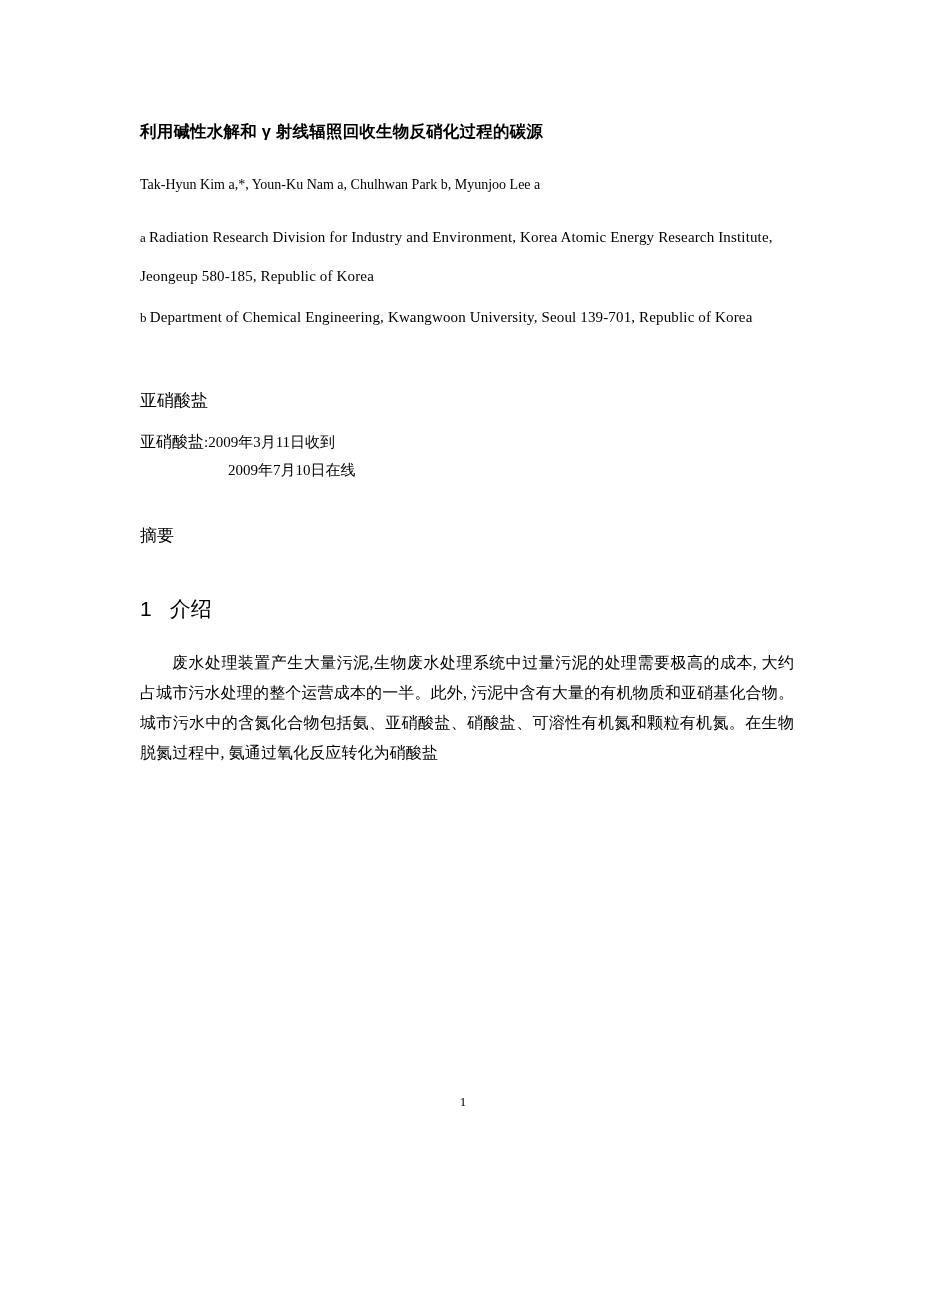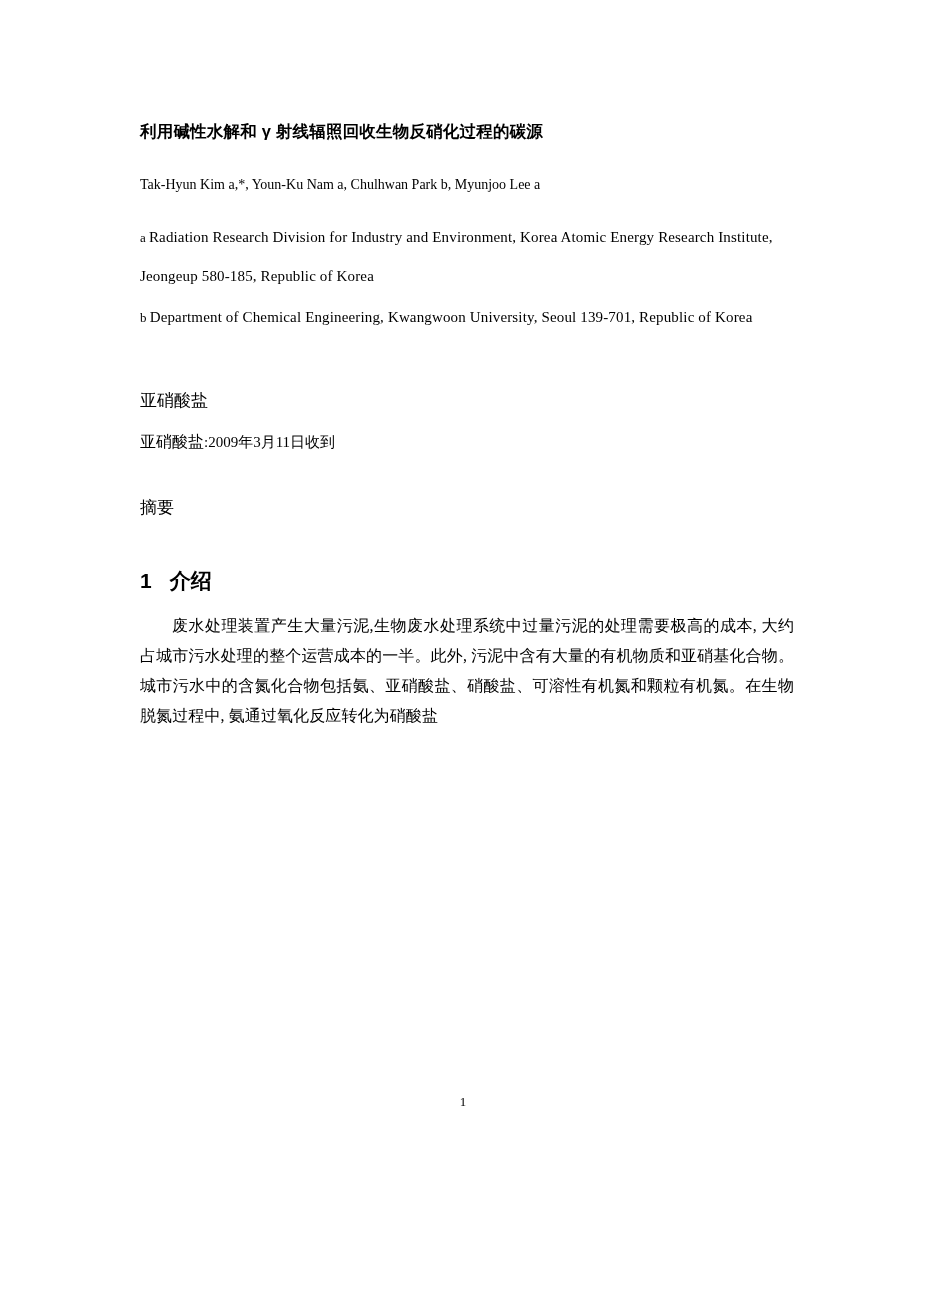--- a/index.html
+++ b/index.html
@@ -87,22 +87,22 @@
     font-size: 16px;
     line-height: 30px;
     text-align: justify;
     margin: 0;
     text-indent: 32px;
     letter-spacing: 0.1px;
   }
   .intro-head {
     font-family: "Liberation Sans", sans-serif;
     font-size: 21px;
-    font-weight: bold;
-    margin: 48px 0 16px 0;
+    font-weight: normal;
+    margin: 48px 0 25px 0;
   }
   .intro-head .num {
     margin-right: 18px;
   }
   .page-number {
     position: absolute;
     left: 0;
     right: 0;
     bottom: 38px;
     text-align: center;
@@ -127,20 +127,21 @@
 
   <p class="affil">
     <span class="mark">b</span><span>Department of Chemical Engineering, Kwangwoon University, Seoul 139-701, Republic of Korea</span>
   </p>
 
   <h2 class="section-head highlights-head">亚硝酸盐</h2>
 
   <p class="meta-row">
     <span class="meta-label">亚硝酸盐</span><span class="meta-value">:</span><span class="meta-value">2009年3月11日收到</span>
   </p>
+  <p class="meta-row meta-indent">2009年7月10日在线</p>
 
 
   <h2 class="section-head abstract-head">摘要</h2>
 
 
   <h2 class="intro-head">
     <span class="num">1</span><span>介绍</span>
   </h2>
 
   <p class="body-par">废水处理装置产生大量污泥,生物废水处理系统中过量污泥的处理需要极高的成本, 大约占城市污水处理的整个运营成本的一半。此外, 污泥中含有大量的有机物质和亚硝基化合物。城市污水中的含氮化合物包括氨、亚硝酸盐、硝酸盐、可溶性有机氮和颗粒有机氮。在生物脱氮过程中, 氨通过氧化反应转化为硝酸盐</p>

